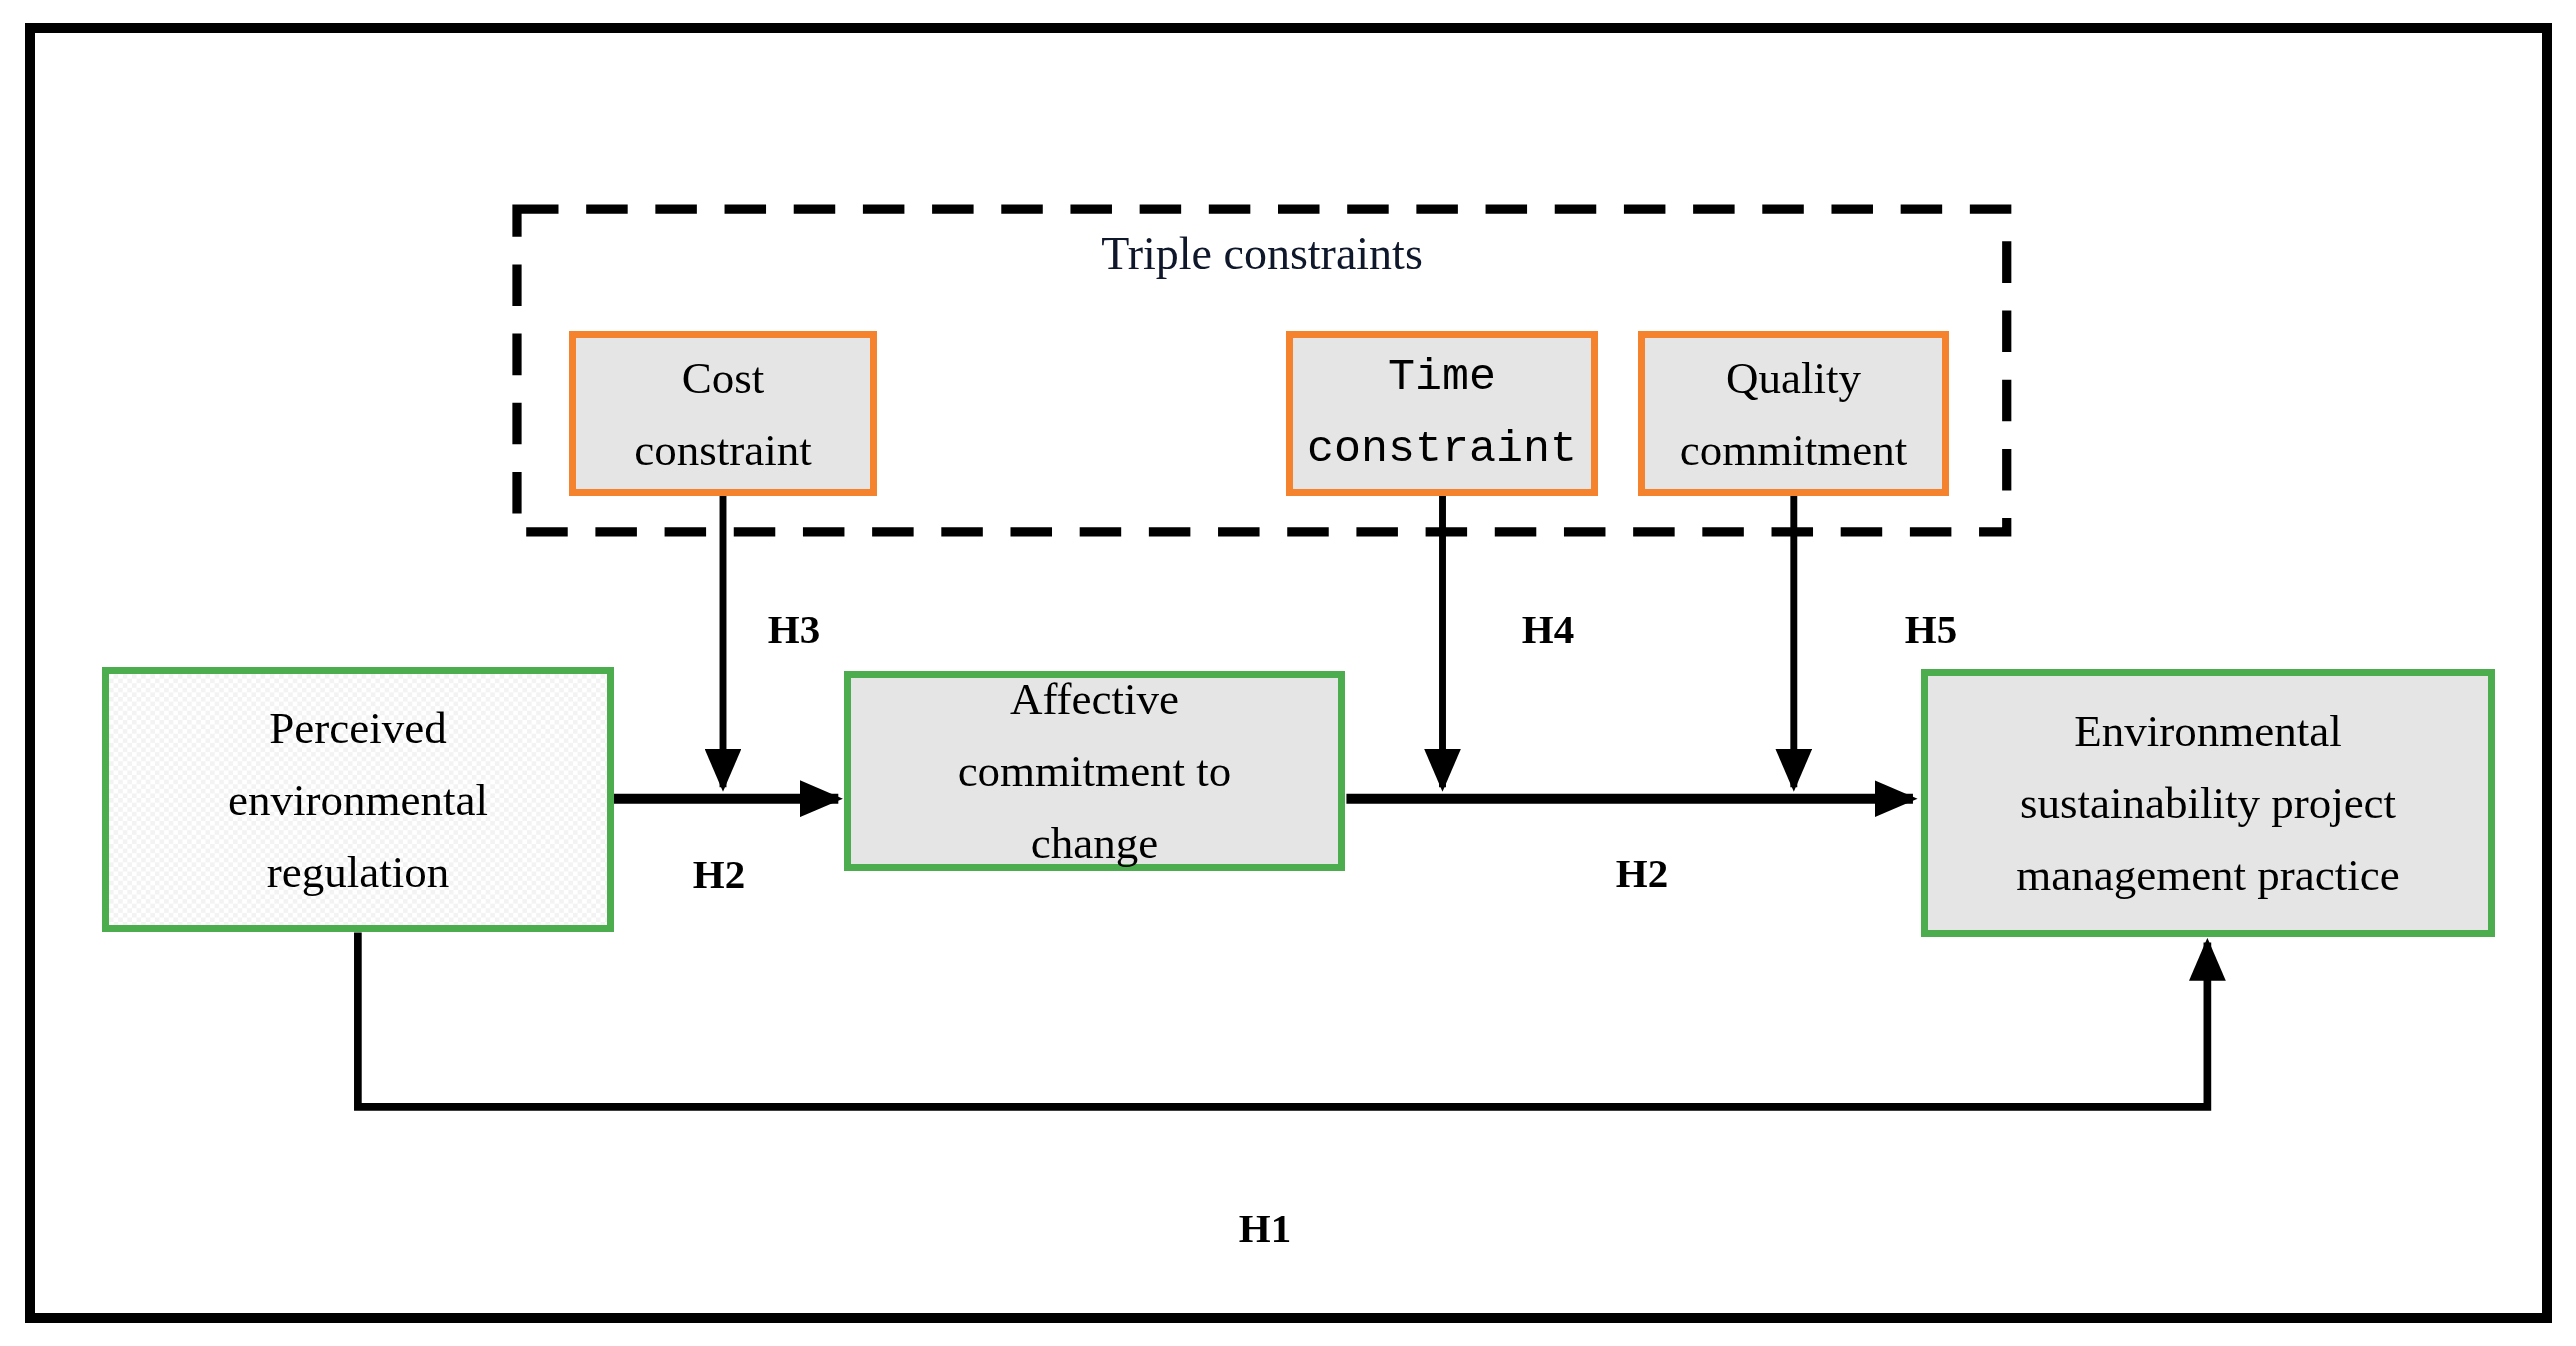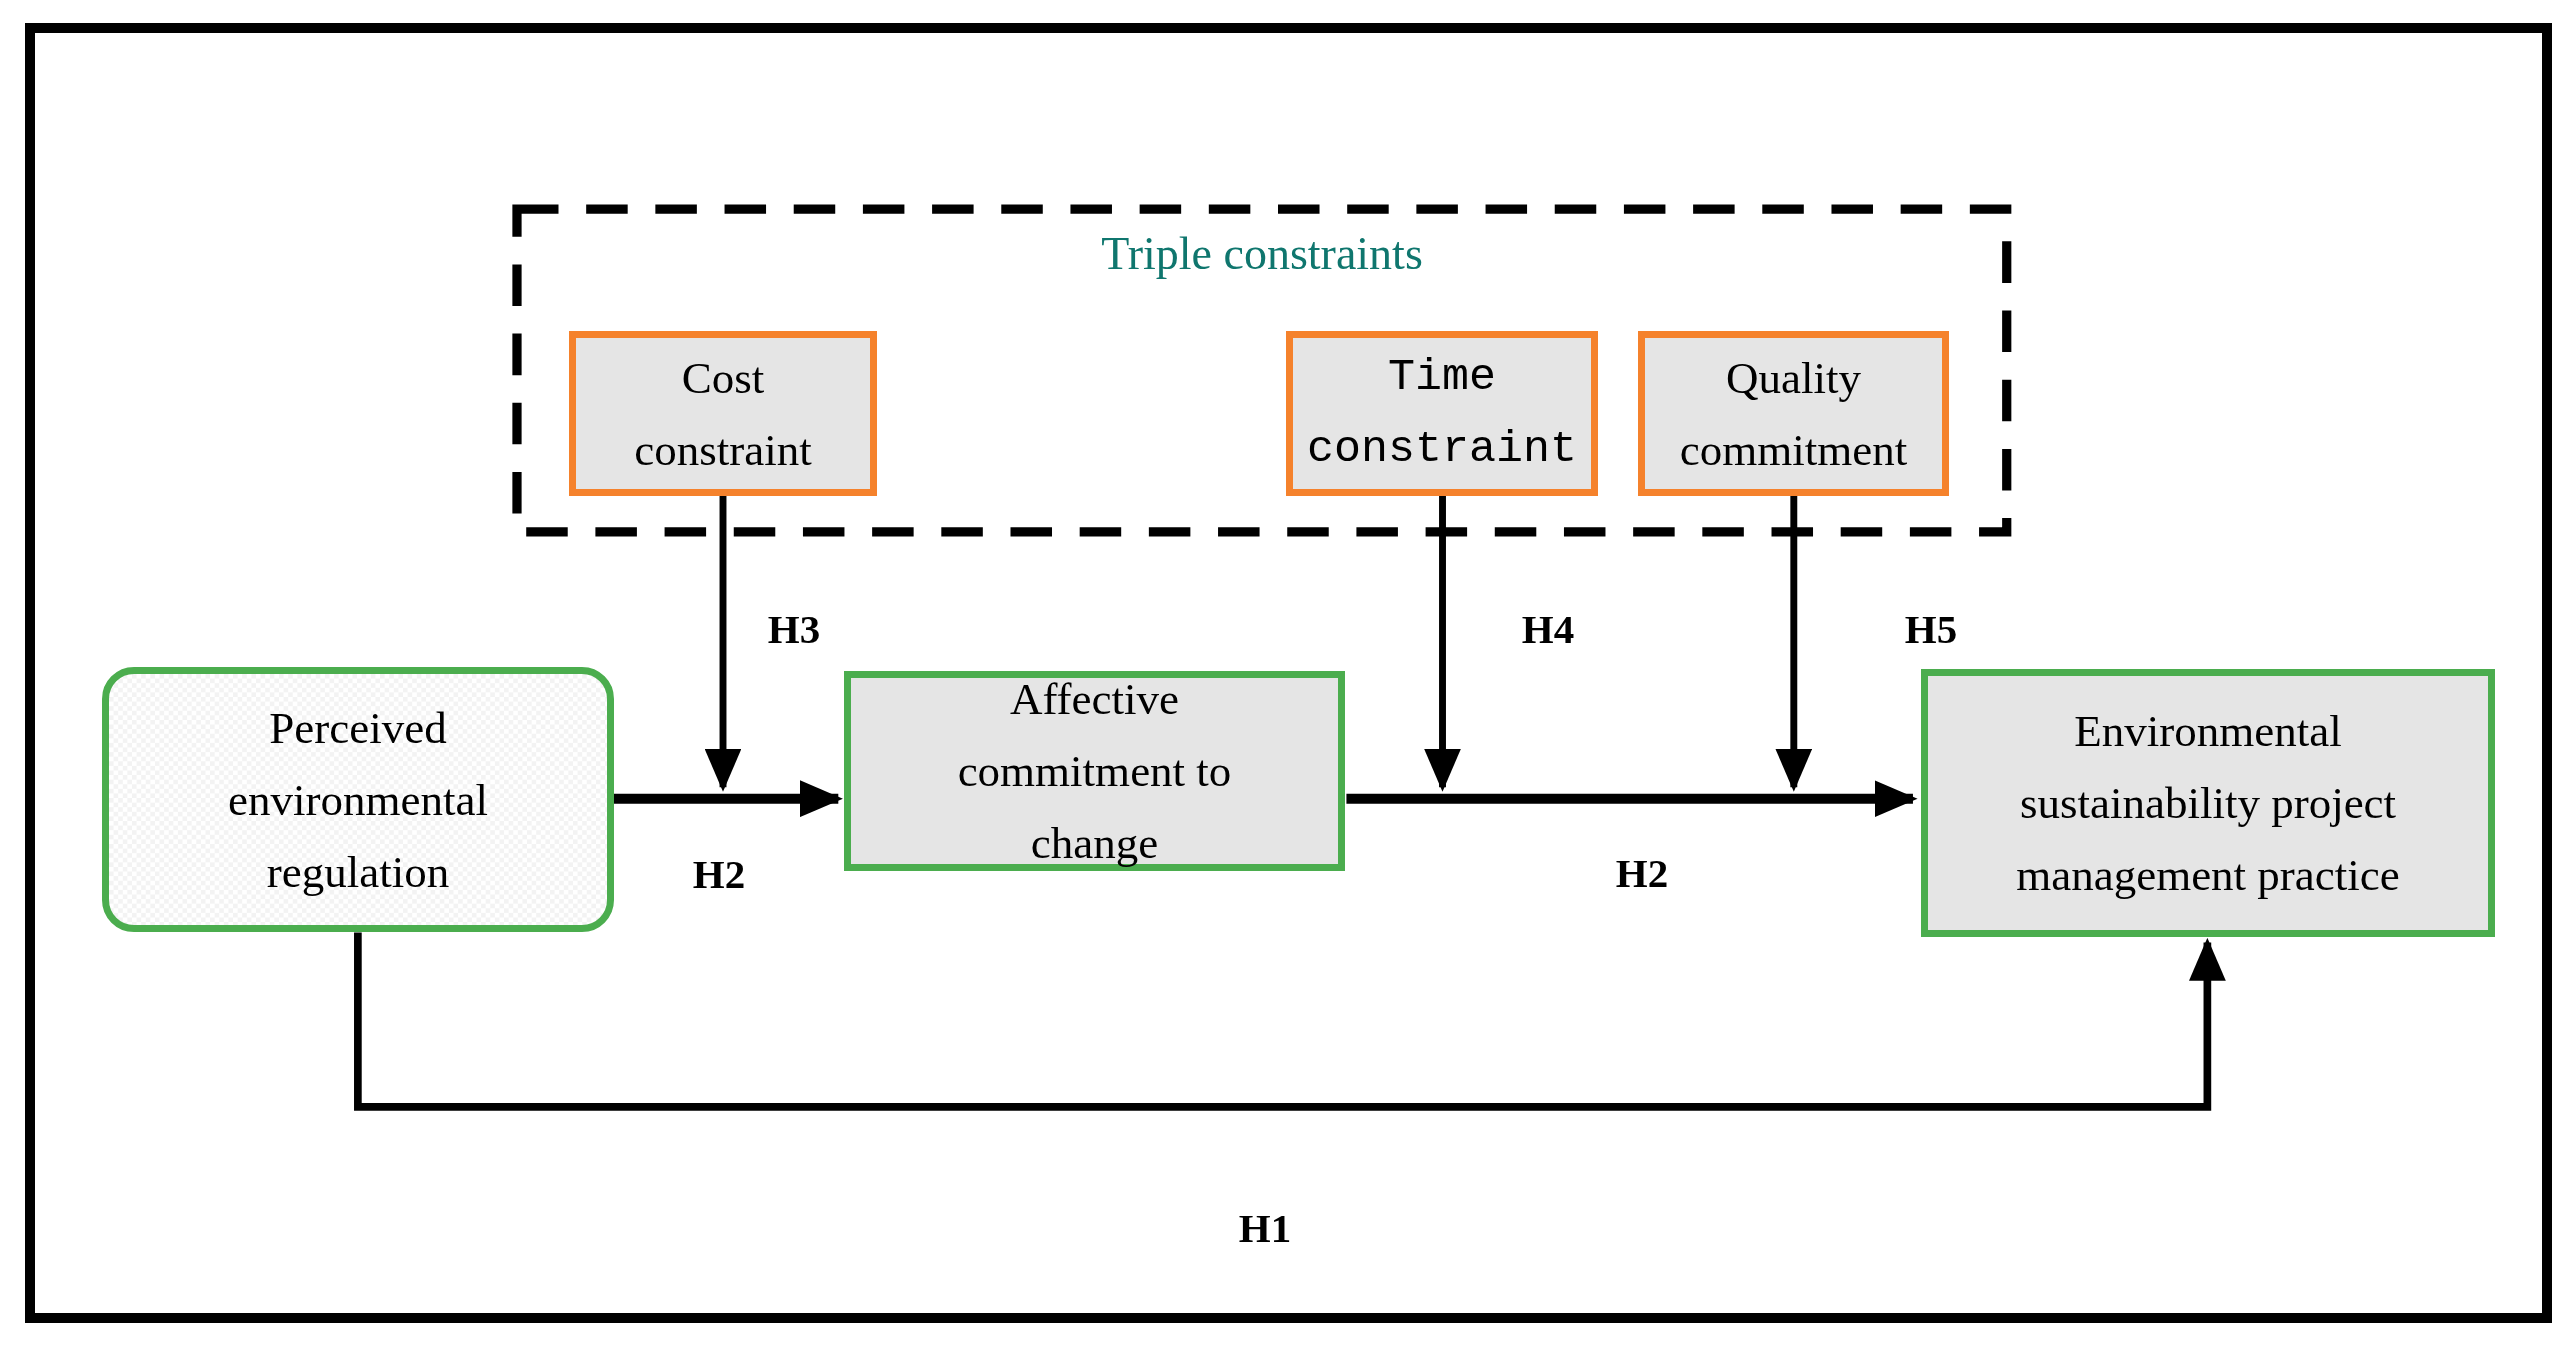--- a/index.html
+++ b/index.html
@@ -39,21 +39,21 @@
   .connectors .stroke { stroke: var(--arrow, #000); fill: none; }
   .ah-fill { fill: var(--arrow, #000); }
   .dashed-rect { stroke: var(--frame, #000); fill: none; }
   .group-title {
     position: absolute;
     left: 517px; top: 224px;
     width: 1490px;
     text-align: center;
     font-size: 46px;
     line-height: 60px;
-    color: #0f766e;
+    color: #0f172a;
   }
   .box {
     position: absolute;
     box-sizing: border-box;
     background: #e5e5e5;
     display: flex;
     align-items: center;
     justify-content: center;
     text-align: center;
   }
@@ -66,21 +66,20 @@
   .box.orange { border: 7.7px solid var(--constraint-box-border, #F5822C); }
   .box.green  { border: 7.7px solid var(--main-box-border, #4BAD4E); }
 
   .box.cost    { left: 569px;  top: 331px; width: 308px; height: 165px; }
   .box.time    { left: 1286px; top: 331px; width: 312px; height: 165px; font-family: Liberation Mono, monospace; }
   .box.quality { left: 1638px; top: 331px; width: 311px; height: 165px; }
 
   .box.perceived { left: 102px;  top: 667px; width: 512px; height: 265px;
     background:
       conic-gradient(#f3f3f3 25%, #ffffff 0 50%, #f3f3f3 0 75%, #ffffff 0) 0 0 / 9.2px 9.2px;
-    border-radius: 32px;
   }
   .box.affective { left: 844px; top: 671px; width: 501px; height: 200px; }
   .box.espmp     { left: 1921px; top: 669px; width: 574px; height: 268px; }
 
   .hlabel {
     position: absolute;
     transform: translate(-50%, -50%);
     font-size: 41px;
     font-weight: bold;
     color: #000;

